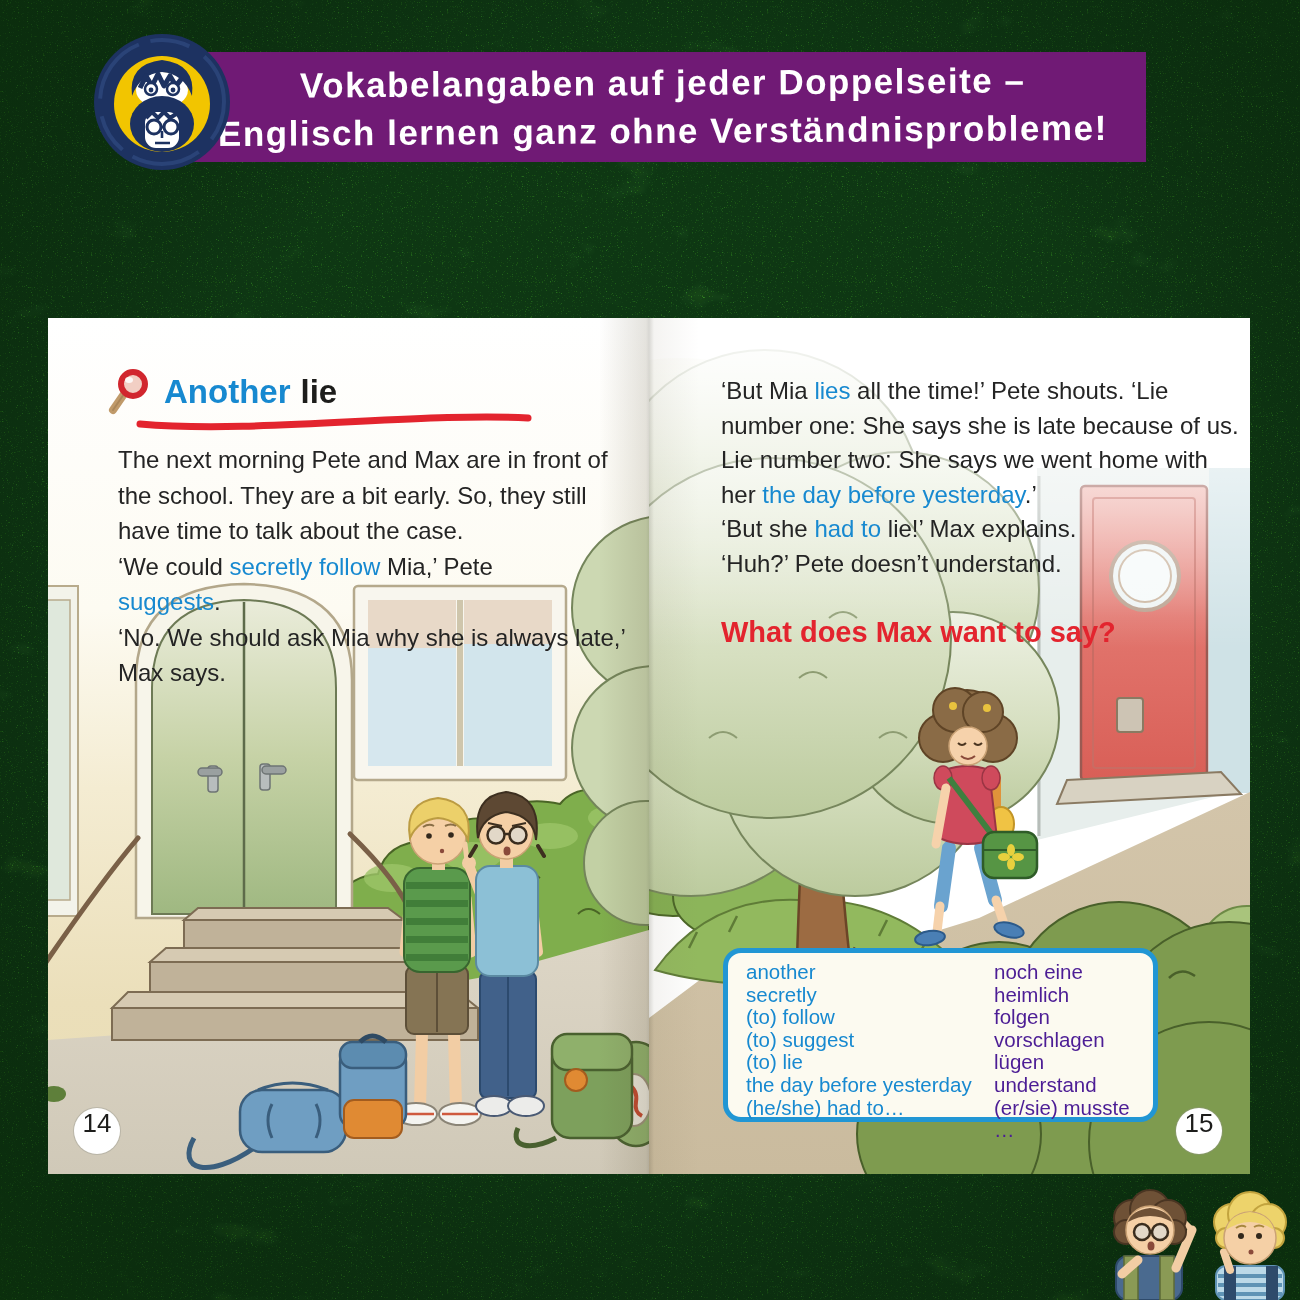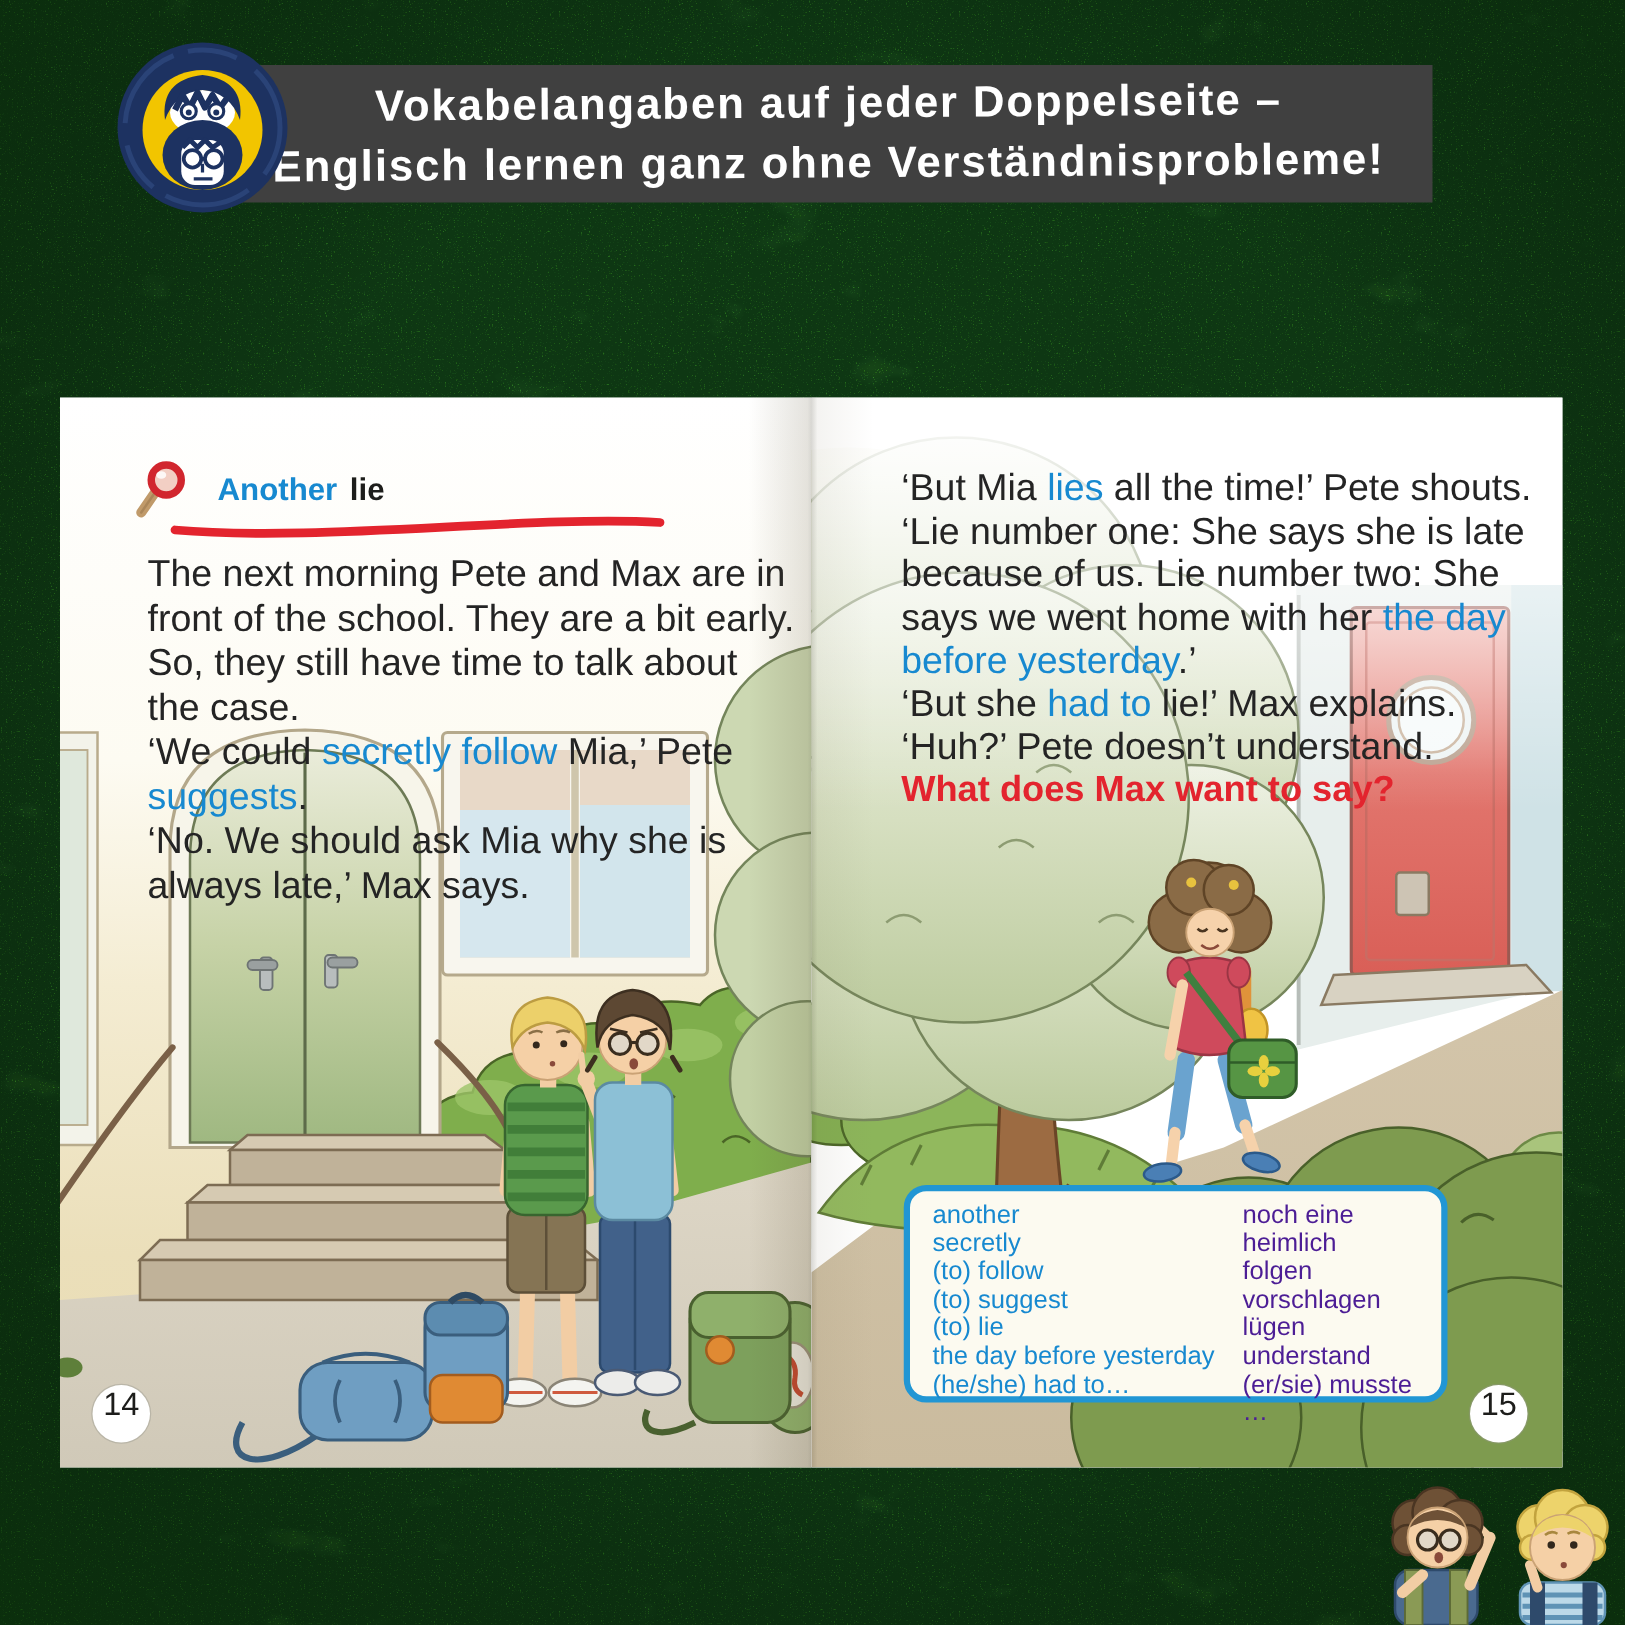--- a/index.html
+++ b/index.html
@@ -1,42 +1,42 @@
 <!DOCTYPE html>
 <html><head>
 <meta charset="utf-8">
 <style>
   html,body{margin:0;padding:0;}
   body{width:1300px;height:1300px;position:relative;overflow:hidden;
        background:#3fa02e;font-family:"Liberation Sans",sans-serif;}
   .bg{position:absolute;left:0;top:0;z-index:0;}
   
   .banner{position:absolute;left:180px;top:52px;width:966px;height:110px;
-          background:#404040;z-index:2;display:flex;flex-direction:column;
+          background:#701a75;z-index:2;display:flex;flex-direction:column;
           justify-content:center;align-items:center;}
   .banner .l1,.banner .l2{color:#ffffff;font-weight:700;font-size:35px;
           line-height:48px;letter-spacing:1.5px;white-space:nowrap;
           transform:rotate(-0.4deg);}
   .logo{position:absolute;left:90px;top:30px;width:144px;height:144px;z-index:3;}
   
   .spread{position:absolute;left:48px;top:318px;width:1202px;height:856px;
           background:#ffffff;z-index:1;overflow:hidden;}
   .page{position:absolute;top:0;width:601px;height:856px;overflow:hidden;}
   .pageL{left:0;} .pageR{left:601px;}
   .page svg.art{position:absolute;left:0;top:0;}
   .spine{position:absolute;left:551px;top:0;width:100px;height:856px;z-index:5;
          background:linear-gradient(90deg,rgba(90,80,50,0) 0%,rgba(90,80,50,0.16) 47%,
          rgba(60,55,35,0.20) 50%,rgba(120,110,80,0.08) 55%,rgba(90,80,50,0) 100%);
          pointer-events:none;}
   
   .titleRow{position:absolute;left:60px;top:50px;display:flex;align-items:center;z-index:4;}
-  .titleRow .ttl{font-size:25px;font-weight:700;color:#1d1d1b;margin-left:22px;}
+  .titleRow .ttl{font-size:33px;font-weight:700;color:#1d1d1b;margin-left:12px;}
   .titleRow .hl{color:#1789d0;margin-right:10px;}
   .underline{position:absolute;left:86px;top:92px;z-index:4;}
-  .story{position:absolute;font-size:30px;line-height:35.5px;color:#242424;z-index:4;}
+  .story{position:absolute;font-size:24px;line-height:35.5px;color:#242424;z-index:4;}
   .storyL{left:70px;top:124px;width:518px;}
   .storyR{left:72px;top:56px;width:528px;}
   .blue{color:#1789d0;}
   .question{position:absolute;left:72px;top:298px;font-size:29px;font-weight:700;
             color:#e3242e;z-index:4;}
   
   .vocab{position:absolute;left:74px;top:630px;width:435px;height:174px;z-index:6;
          background:#fcfaf0;border:5px solid #2196d4;border-radius:18px;
          box-sizing:border-box;padding:8px 0 0 18px;}
   .vrow{display:grid;grid-template-columns:248px 1fr;font-size:20.5px;line-height:22.6px;}

